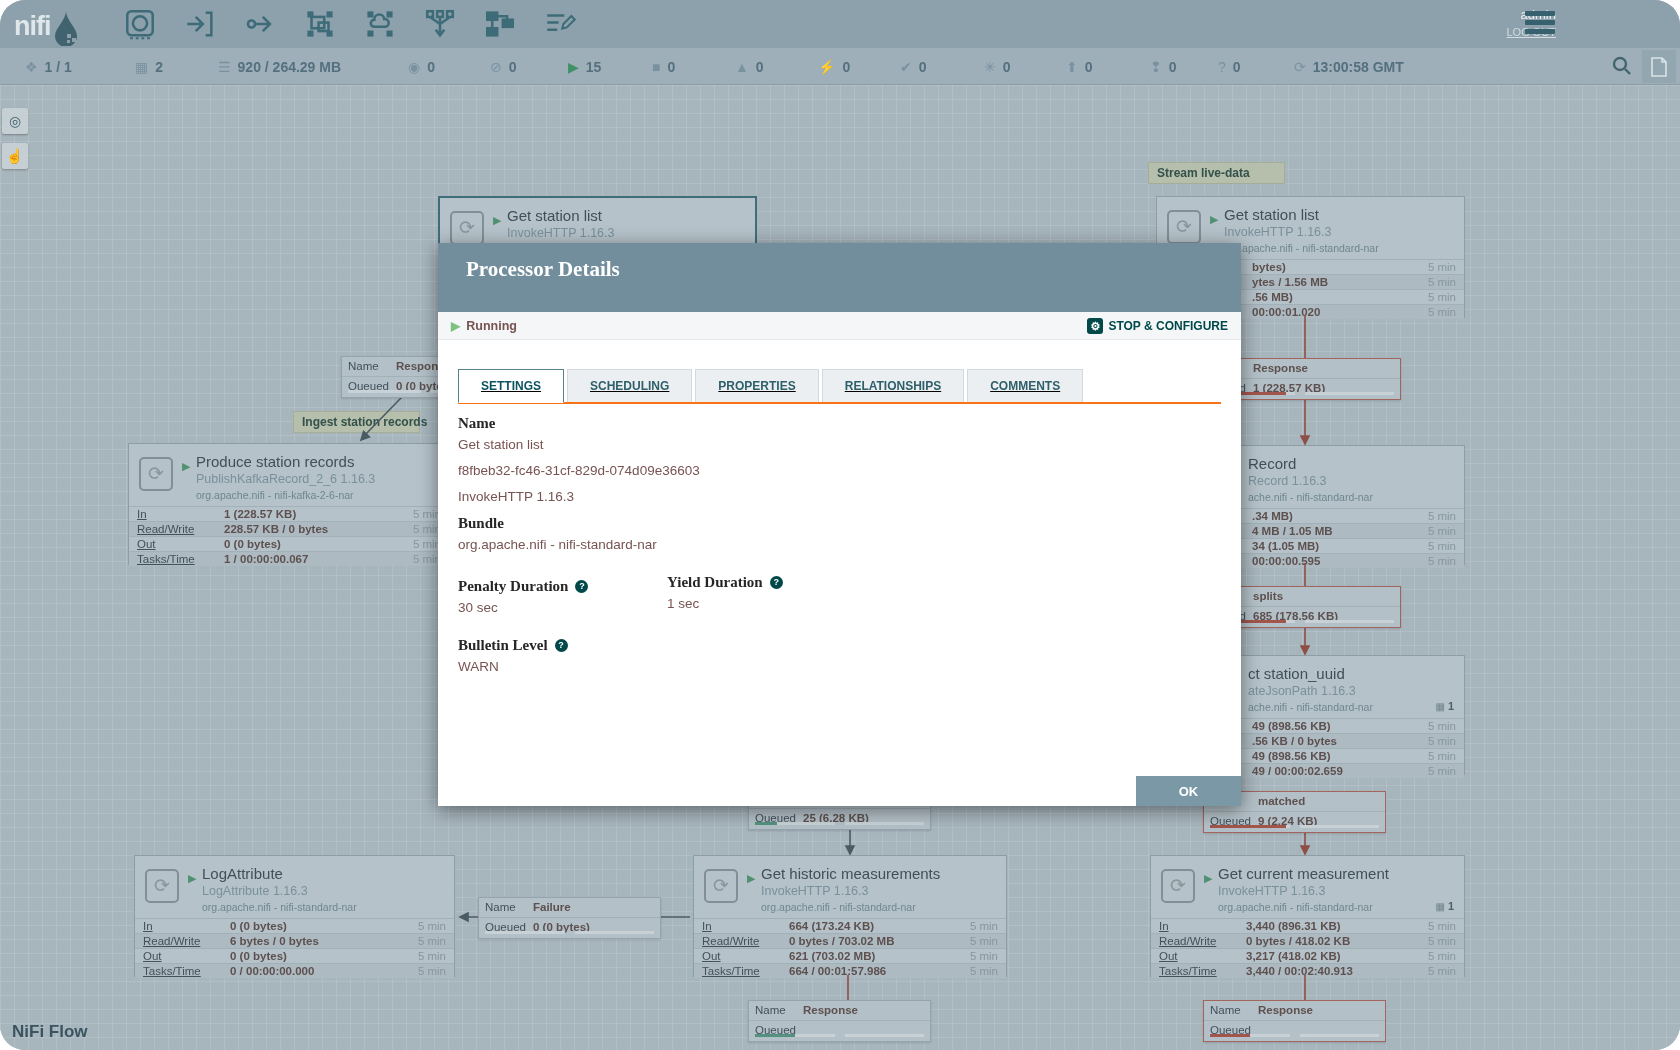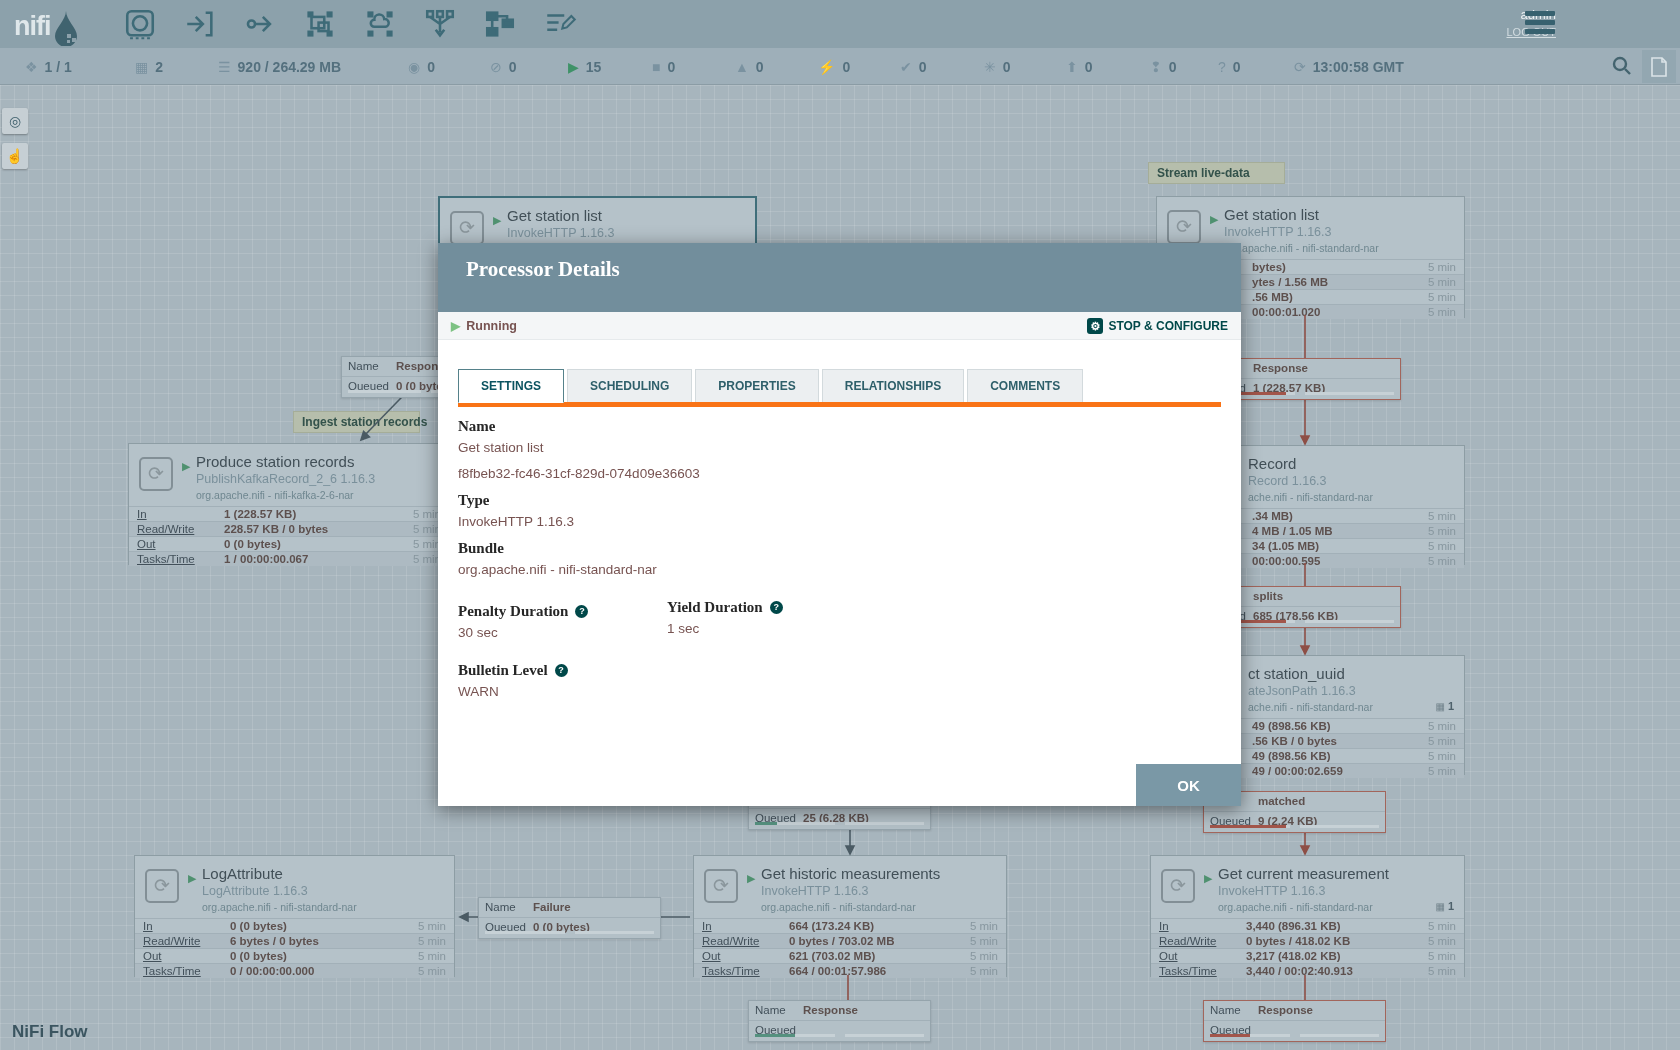--- a/index.html
+++ b/index.html
@@ -1,17 +1,17 @@
 <!DOCTYPE html>
 <html><head>
 <meta charset="utf-8">
 <style>
   * { margin:0; padding:0; box-sizing:border-box; }
   html,body { width:1680px; height:1050px; overflow:hidden; font-family:"Liberation Sans", sans-serif; }
-  .page { position:absolute; inset:0; width:1680px; height:1050px; background:#a7b5bd; overflow:hidden; }
+  .page { position:absolute; inset:0; width:1680px; height:1050px; background:#a7b5bd; overflow:hidden;border-radius:25px; }
 
   
   .canvas-bg { position:absolute; left:0; top:85px; width:1680px; height:965px;
     background-color:#a7b5bd;
     background-image:linear-gradient(rgba(255,255,255,.12) 1px, transparent 1px),
                      linear-gradient(90deg, rgba(255,255,255,.12) 1px, transparent 1px);
     background-size:14px 14px; }
 
   
   .header { position:absolute; left:0; top:0; width:1680px; height:48px; background:#8ca1ab; z-index:6; }
@@ -78,31 +78,31 @@
 
   
   .dialog { position:absolute; left:438px; top:243px; width:803px; height:563px; background:#fff; z-index:10; box-shadow:0 4px 18px rgba(0,0,0,.45); }
   .dlg-title { height:69px; background:#728e9c; color:#fff; font-family:"Liberation Serif", serif; font-weight:bold; font-size:21px; line-height:52px; padding-left:28px; }
   .dlg-status { height:28px; background:#f4f6f7; display:flex; align-items:center; justify-content:space-between; padding:0 13px; border-bottom:1px solid #e6eaec; }
   .dlg-run { font-size:12.5px; font-weight:bold; color:#775351; }
   .dlg-run .arrow { color:#7dc283; font-size:12px; margin-right:6px; }
   .dlg-action { font-size:12px; font-weight:bold; color:#004849; display:flex; align-items:center; cursor:pointer; }
   .gear-box { width:16px; height:16px; background:#004849; border-radius:3px; color:#fff; font-size:11px; line-height:16px; text-align:center; margin-right:5px; }
   .dlg-body { padding:29px 20px 0 20px; }
-  .tabs { display:flex; border-bottom:5px solid #f97316; }
+  .tabs { display:flex; border-bottom:2px solid #f97316;text-decoration:underline; }
   .tab { background:#eceff1; border:1px solid #d3dadd; border-bottom:none; color:#2e5f6a; font-size:12px; font-weight:bold; padding:9px 22px; margin-right:3px; cursor:pointer; text-align:center; }
   .tab.active { background:#fff; border:1px solid #55818a; border-bottom:1px solid #fff; margin-bottom:-1px; color:#0b5360; }
   .field { margin-top:11px; margin-bottom:11px; }
   .f-label { font-family:"Liberation Serif", serif; font-size:15px; color:#262626; font-weight:bold; }
   .f-value { font-size:13.5px; color:#775351; margin-top:5px; }
   .field:first-of-type { margin-top:15px; }
   .two-col { display:flex; }
   .two-col .col { width:209px; }
   .help { display:inline-block; width:13px; height:13px; background:#004849; border-radius:50%; color:#fff; font-size:9px; font-weight:bold; line-height:13px; text-align:center; vertical-align:2px; margin-left:7px; cursor:pointer; font-family:"Liberation Sans",sans-serif; }
-  .ok-btn { position:absolute; right:0; bottom:0; width:105px; height:42px; background:#7a98a6; color:#fff; font-size:15px; font-weight:bold; border:none; cursor:pointer; }
+  .ok-btn { position:absolute; right:0; bottom:0; width:105px; height:30px; background:#7a98a6; color:#fff; font-size:13px; font-weight:bold; border:none; cursor:pointer; }
 
   .breadcrumb { position:absolute; left:12px; bottom:8px; font-size:17px; font-weight:bold; color:#3b5560; z-index:4; cursor:pointer; }
 </style>
 </head>
 <body>
 
 <div class="page">
 
   <div class="canvas-bg"></div>
 
@@ -609,21 +609,20 @@
         <div class="tab">COMMENTS</div>
       </div>
       <div class="field">
         <div class="f-label">Name</div>
         <div class="f-value">Get station list</div>
       </div>
       <div class="field">
         <div class="f-value">f8fbeb32-fc46-31cf-829d-074d09e36603</div>
       </div>
       <div class="field">
-        <div class="f-label">Type</div>
         <div class="f-value">InvokeHTTP 1.16.3</div>
       </div>
       <div class="field">
         <div class="f-label">Bundle</div>
         <div class="f-value">org.apache.nifi - nifi-standard-nar</div>
       </div>
       <div class="two-col">
         <div class="col field">
           <div class="f-label"><span>Penalty Duration</span><span class="help">?</span></div>
           <div class="f-value">30 sec</div>

